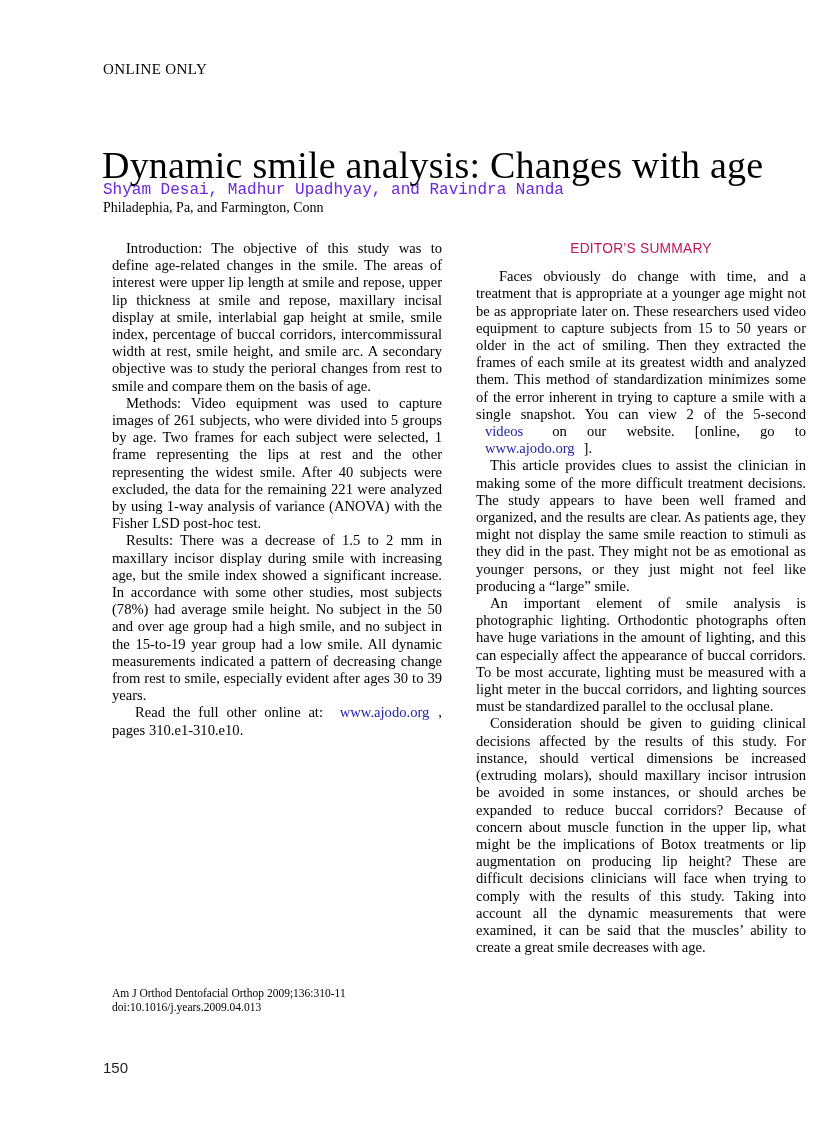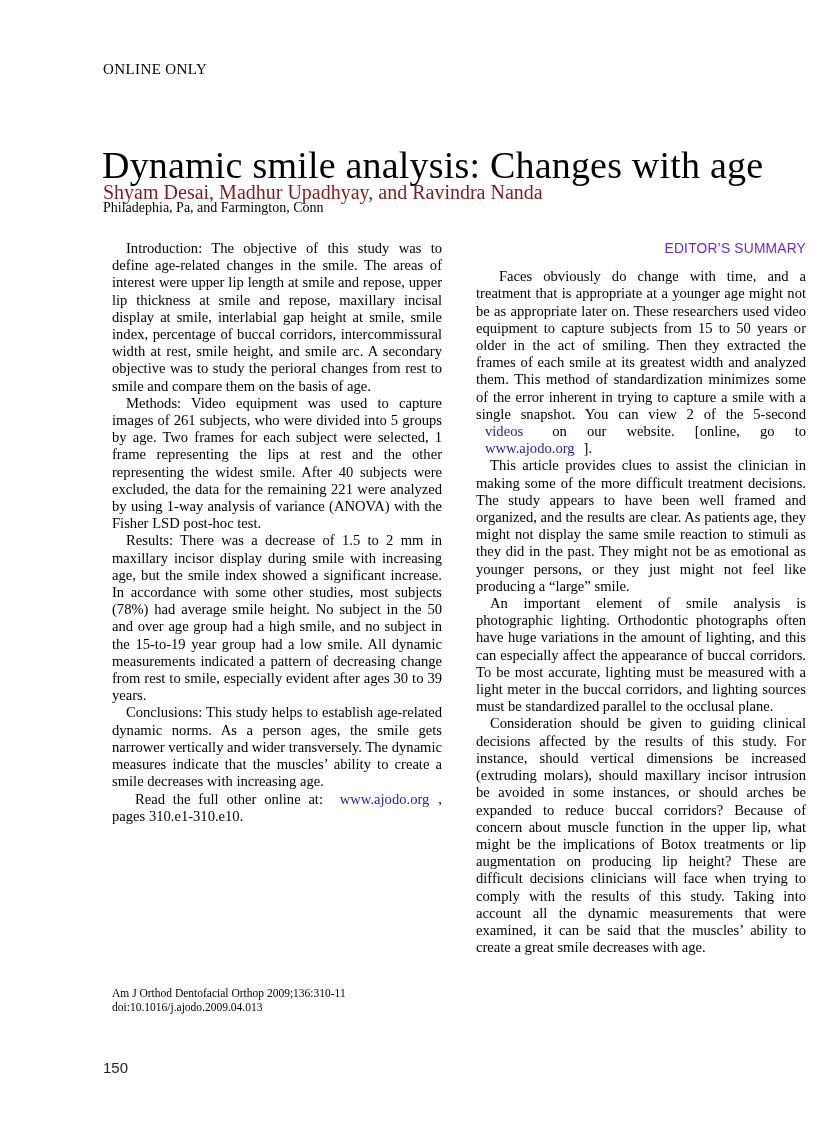--- a/index.html
+++ b/index.html
@@ -17,44 +17,44 @@
     position: absolute; left: 85px; top: 61px;
     font-size: 15px; letter-spacing: 0.4px;
   }
   .article-title {
     position: absolute; left: 84px; top: 118px;
     font-size: 38px; font-weight: 400; letter-spacing: 0.2px;
     white-space: nowrap;
   }
   .authors {
     position: absolute; left: 85px; top: 181px;
-    font-family: Liberation Serif, serif;
-    font-size: 20px; color: #7f1d1d;
+    font-family: Liberation Mono, monospace;
+    font-size: 16px; color: #6d28d9;
   }
   .affiliation {
     position: absolute; left: 85px; top: 200px;
     font-size: 14px;
   }
 
   .columns {
     position: absolute; left: 85px; top: 240px;
     width: 679px; display: flex; gap: 25px;
   }
   .col {
     width: 330px; flex: 0 0 330px;
     font-size: 14.6px; line-height: 17.2px;
     text-align: justify;
     hyphens: auto; -webkit-hyphens: auto;
   }
   .col p { margin: 0; text-indent: 14px; }
   .es-heading {
     font-family: "Liberation Sans", sans-serif;
-    font-size: 13.8px; color: #6d28d9;
+    font-size: 13.8px; color: #be185d;
     letter-spacing: 0.2px;
-    text-align: right; text-indent: 0;
+    text-align: center; text-indent: 0;
     margin: 0 0 11px 0;
   }
   a.doc-link, .doc-link {
     color: var(--link-color);
     text-decoration: none;
     cursor: pointer;
   }
 
   .footer {
     position: absolute; left: 85px; top: 986px;
@@ -78,34 +78,33 @@
   <div class="authors">Shyam Desai, Madhur Upadhyay, and Ravindra Nanda</div>
 
   <div class="affiliation">Philadephia, Pa, and Farmington, Conn</div>
 
   <div class="columns">
 
     <div class="col">
       <p>Introduction: The objective of this study was to define age-related changes in the smile. The areas of interest were upper lip length at smile and repose, upper lip thickness at smile and repose, maxillary incisal display at smile, interlabial gap height at smile, smile index, percentage of buccal corridors, intercommissural width at rest, smile height, and smile arc. A secondary objective was to study the perioral changes from rest to smile and compare them on the basis of age.</p>
       <p>Methods: Video equipment was used to capture images of 261 subjects, who were divided into 5 groups by age. Two frames for each subject were selected, 1 frame representing the lips at rest and the other representing the widest smile. After 40 subjects were excluded, the data for the remaining 221 were analyzed by using 1-way analysis of variance (ANOVA) with the Fisher LSD post-hoc test.</p>
       <p>Results: There was a decrease of 1.5 to 2 mm in maxillary incisor display during smile with increasing age, but the smile index showed a significant increase. In accordance with some other studies, most subjects (78%) had average smile height. No subject in the 50 and over age group had a high smile, and no subject in the 15-to-19 year group had a low smile. All dynamic measurements indicated a pattern of decreasing change from rest to smile, especially evident after ages 30 to 39 years.</p>
-      <p>Conclusions: This study helps to establish age-related dynamic norms. As a person ages, the smile gets narrower vertically and wider transversely. The dynamic measures indicate that the muscles’ ability to create a smile decreases with increasing age.</p>
       <p><span>Read the full other online at: </span><span class="doc-link">www.ajodo.org</span><span>, pages 310.e1-310.e10.</span></p>
     </div>
 
     <div class="col">
       <div class="es-heading">EDITOR’S SUMMARY</div>
       <p><span>Faces obviously do change with time, and a treatment that is appropriate at a younger age might not be as appropriate later on. These researchers used video equipment to capture subjects from 15 to 50 years or older in the act of smiling. Then they extracted the frames of each smile at its greatest width and analyzed them. This method of standardization minimizes some of the error inherent in trying to capture a smile with a single snapshot. You can view 2 of the 5-second </span><span class="doc-link">videos</span><span> on our website. [online, go to </span><span class="doc-link">www.ajodo.org</span><span>].</span></p>
       <p>This article provides clues to assist the clinician in making some of the more difficult treatment decisions. The study appears to have been well framed and organized, and the results are clear. As patients age, they might not display the same smile reaction to stimuli as they did in the past. They might not be as emotional as younger persons, or they just might not feel like producing a “large” smile.</p>
       <p>An important element of smile analysis is photographic lighting. Orthodontic photographs often have huge variations in the amount of lighting, and this can especially affect the appearance of buccal corridors. To be most accurate, lighting must be measured with a light meter in the buccal corridors, and lighting sources must be standardized parallel to the occlusal plane.</p>
       <p>Consideration should be given to guiding clinical decisions affected by the results of this study. For instance, should vertical dimensions be increased (extruding molars), should maxillary incisor intrusion be avoided in some instances, or should arches be expanded to reduce buccal corridors? Because of concern about muscle function in the upper lip, what might be the implications of Botox treatments or lip augmentation on producing lip height? These are difficult decisions clinicians will face when trying to comply with the results of this study. Taking into account all the dynamic measurements that were examined, it can be said that the muscles’ ability to create a great smile decreases with age.</p>
     </div>
 
   </div>
 
   <div class="footer">
     <div>Am J Orthod Dentofacial Orthop 2009;136:310-11</div>
-    <div>doi:10.1016/j.ajodo.2009.04.013</div>
+    <div>doi:10.1016/j.years.2009.04.013</div>
   </div>
 
   <div class="page-number">150</div>
 
 </div>
 
 </body></html>

